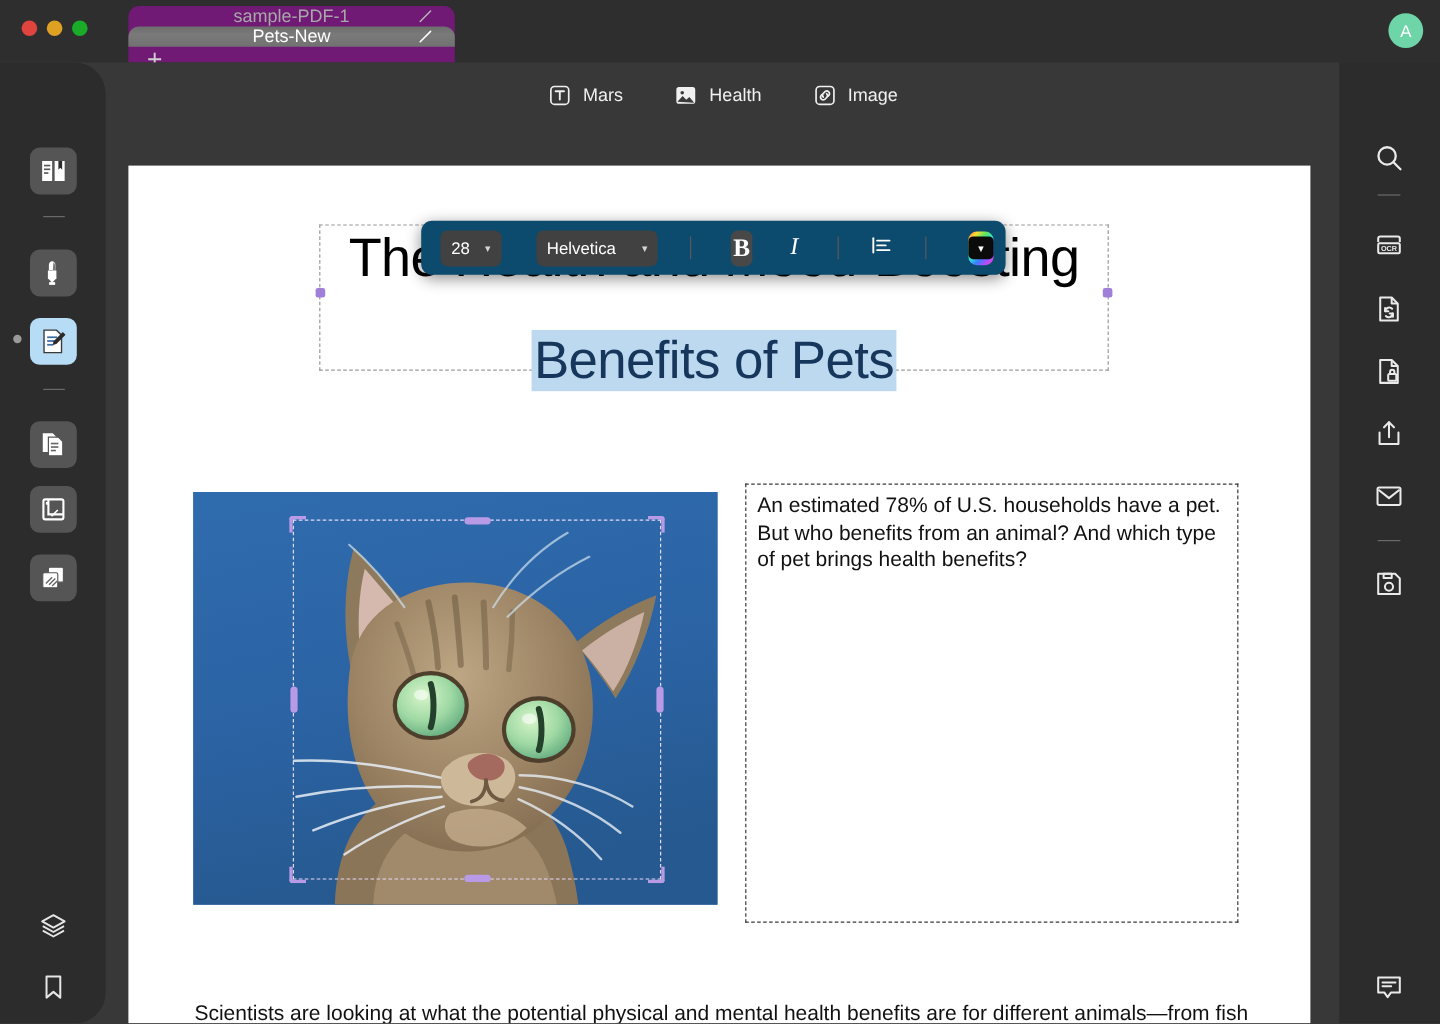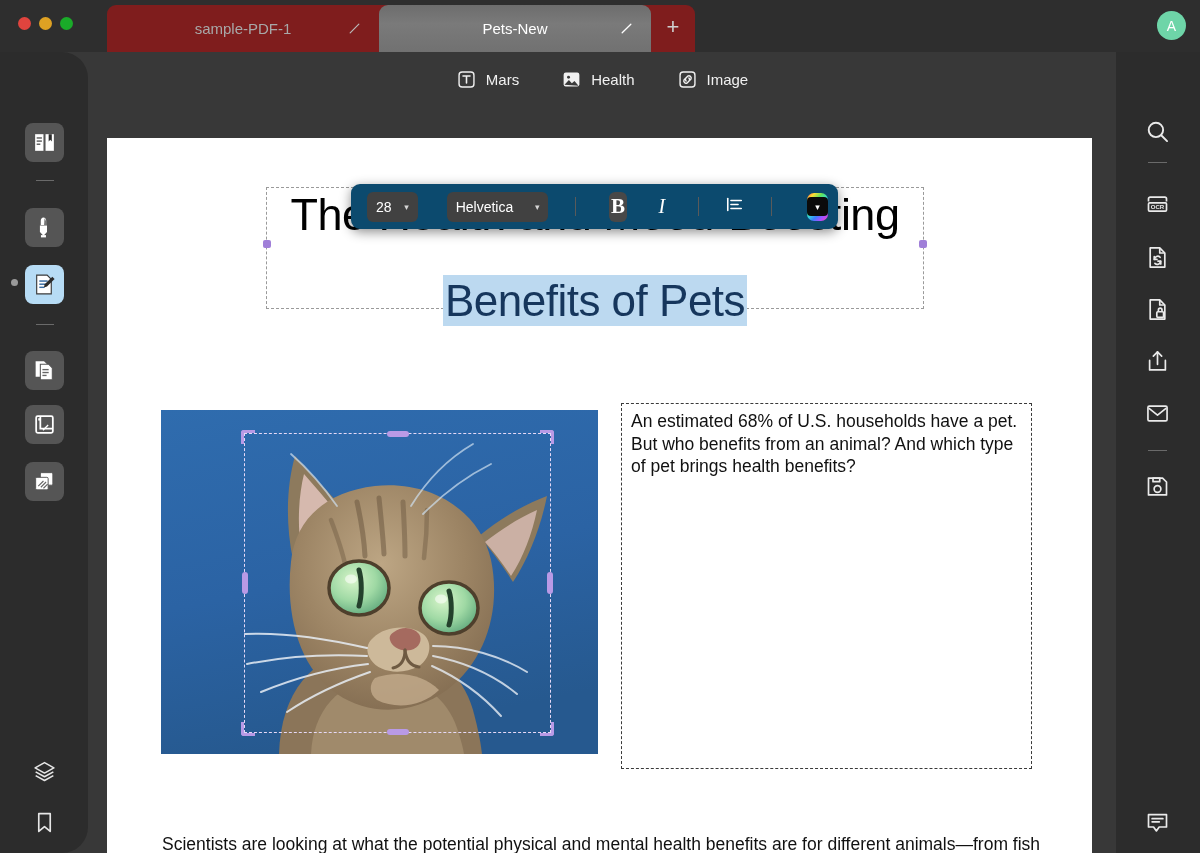--- a/index.html
+++ b/index.html
@@ -42,22 +42,23 @@
   .light.red { background: #e0443e; }
   .light.yellow { background: #dea123; }
   .light.green { background: #1aab29; }
 
   .tabstrip {
     position: absolute;
     left: 107px; top: 5px;
     height: 47px;
     display: flex;
     align-items: stretch;
-    background: #7f1d1d;
+    background: #701a75;
     border-radius: 9px 9px 0 0;
+    flex-direction: column;
   }
 
   .tab {
     display: flex;
     align-items: center;
     justify-content: center;
     position: relative;
     height: 47px;
     min-width: 272px;
     padding: 0 16px;
@@ -707,21 +708,21 @@
           <span class="crop-corner bl"></span>
           <span class="crop-corner br"></span>
           <span class="crop-edge top"></span>
           <span class="crop-edge bottom"></span>
           <span class="crop-edge left"></span>
           <span class="crop-edge right"></span>
         </div>
       </div>
 
       <div class="textbox">
-        <p>An estimated 68% of U.S. households have a pet. But who benefits from an animal? And which type of pet brings health benefits?</p>
+        <p>An estimated 78% of U.S. households have a pet. But who benefits from an animal? And which type of pet brings health benefits?</p>
       </div>
 
       <div class="bottompara">Scientists are looking at what the potential physical and mental health benefits are for different animals—from fish to guinea pigs to dogs and cats.</div>
     </div>
 
     <div class="fmt-bar">
 
       <div class="fmt-select size">
         <span>28</span>
         <span class="caret">▾</span>

